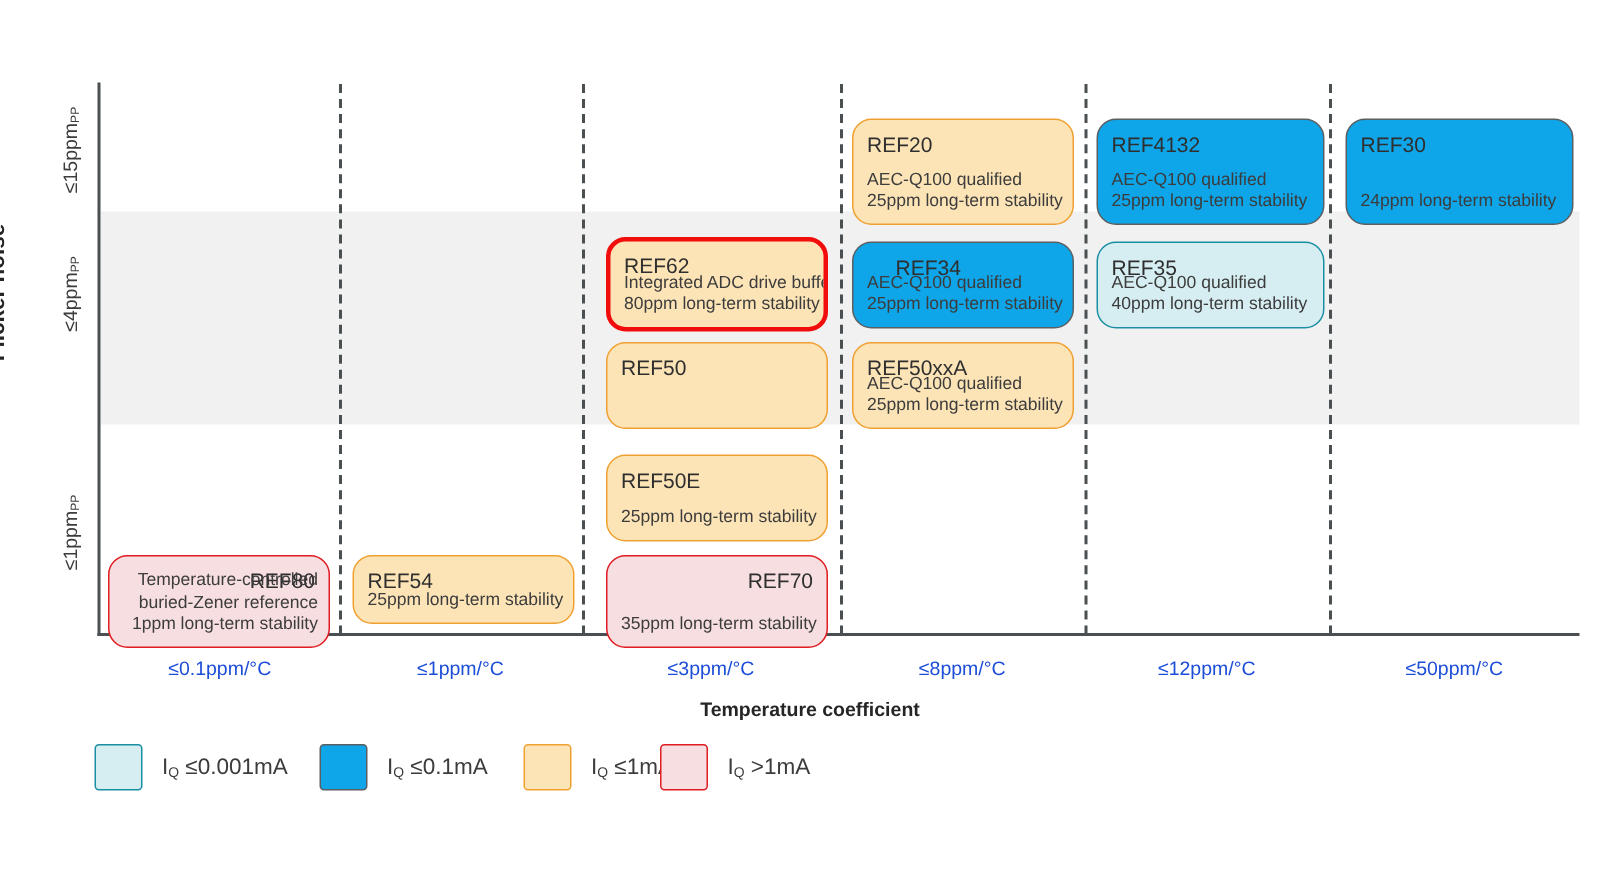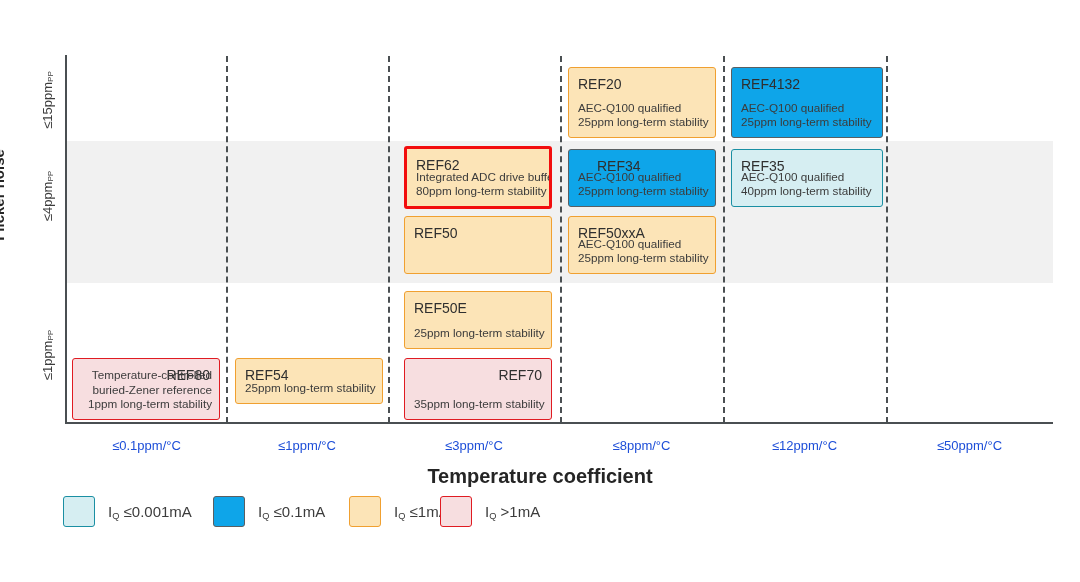--- a/index.html
+++ b/index.html
@@ -98,34 +98,35 @@
     color: #1d4ed8;
     text-align: center;
     white-space: nowrap;
   }
   .xaxis-title {
     position: absolute;
     top: 465px;
     left: 0;
     width: 1080px;
     text-align: center;
-    font-size: 20px;
+    font-size: 13px;
     font-weight: bold;
     color: #252525;
   }
 
   
   .card {
     position: absolute;
     box-sizing: border-box;
-    border-radius: 3px;
+    border-radius: 13px;
     padding: 8px 9px 7px 9px;
     font-size: 12.5px;
     line-height: 1.18;
     overflow: hidden;
+    margin-top: 12px;
   }
   .card .card-title {
     font-size: 14px;
     color: #2f2f2f;
     margin-bottom: 2px;
     line-height: 1.25;
   }
   .card .card-body {
     position: absolute;
     left: 9px;
@@ -219,20 +220,26 @@
   </div>
 
   <div class="card v-gray" style="left:731px; top:67px; width:152px; height:71px;">
     <div class="card-title">REF4132</div>
     <div class="card-body">
       <div>AEC-Q100 qualified</div>
       <div>25ppm long-term stability</div>
     </div>
   </div>
 
+  <div class="card v-gray" style="left:897px; top:67px; width:152px; height:71px;">
+    <div class="card-title">REF30</div>
+    <div class="card-body">
+      <div>24ppm long-term stability</div>
+    </div>
+  </div>
 
   <div class="card v-amber-hl" style="left:404px; top:146px; width:148px; height:63px;">
     <div class="card-title">REF62</div>
     <div class="card-body">
       <div>Integrated ADC drive buffer</div>
       <div>80ppm long-term stability</div>
     </div>
   </div>
 
   <div class="card v-gray" style="left:568px; top:149px; width:148px; height:58px;padding-left:28px;">

